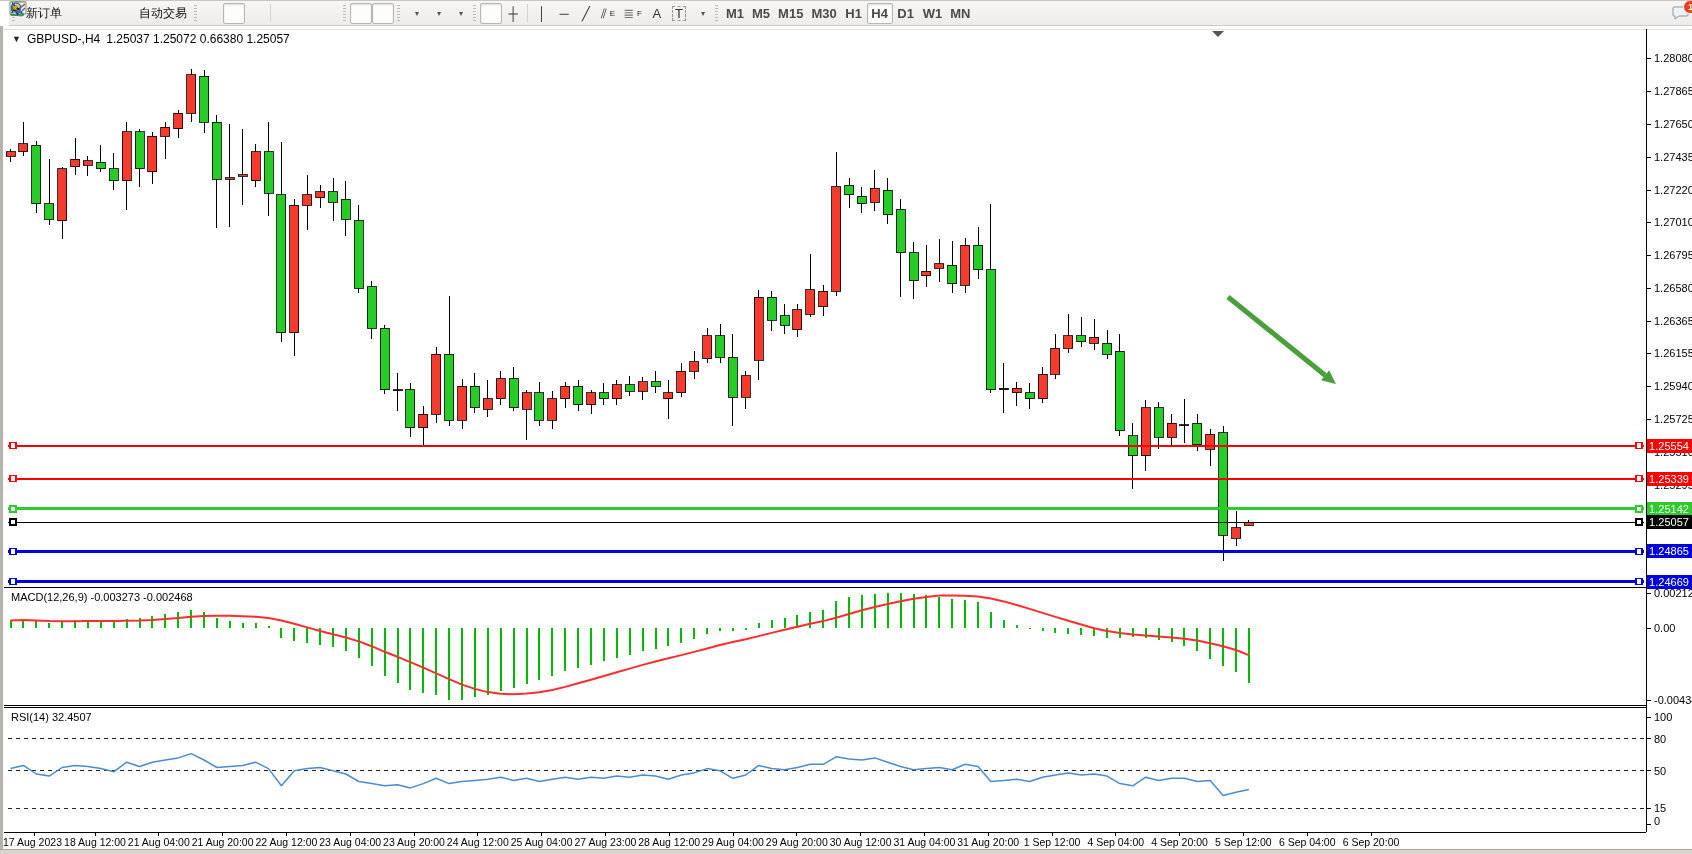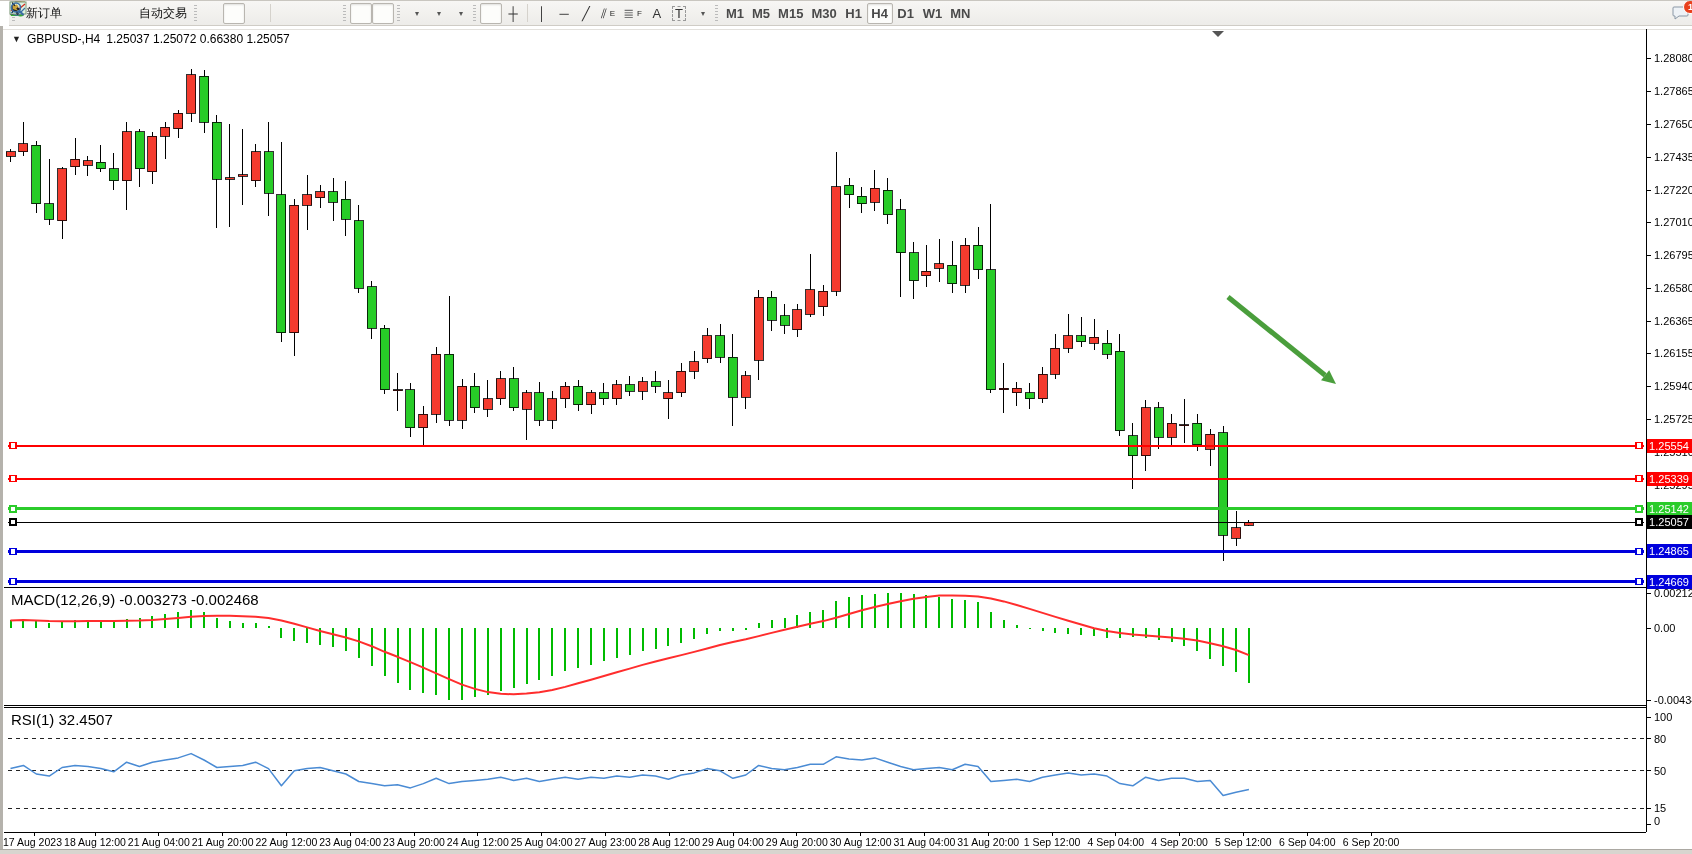--- a/index.html
+++ b/index.html
@@ -28,21 +28,21 @@
         padding-right:8px;}
   .badge{position:absolute;top:-4px;right:-6px;background:#e8401c;color:#fff;
         border-radius:8px;font-size:9px;font-weight:bold;padding:1px 4px;
         border:1px solid #fff;}
   
   .chartwin{position:absolute;left:0;top:25px;width:1692px;height:829px;
             background:#fff;border-left:3px solid #b5b2ac;box-sizing:border-box;}
   .chart-title{position:absolute;left:12px;top:31px;font-size:12px;color:#000;
             z-index:10;display:flex;align-items:center;gap:6px;}
   .chart-title .dd{font-size:9px;color:#222;}
-  .ind-label{position:absolute;font-size:15px;color:#000;z-index:10;}
+  .ind-label{position:absolute;font-size:11px;color:#000;z-index:10;}
   svg{position:absolute;left:0;top:0;font-family:"Liberation Sans",sans-serif;}
   .statusbar{position:absolute;left:0;bottom:0;width:1692px;height:5px;
              background:#d8d5cf;border-top:1px solid #aba8a2;}
 </style>
 </head>
 <body>
 
 <div id="app">
 
   <div class="toolbar">
@@ -308,21 +308,21 @@
 
   <div class="chartwin"></div>
 
   <div class="chart-title">
     <span class="dd">▼</span>
     <span>GBPUSD-,H4</span>
     <span>1.25037 1.25072 0.66380 1.25057</span>
   </div>
 
   <div class="ind-label" style="left:11px;top:590px;">MACD(12,26,9) -0.003273 -0.002468</div>
-  <div class="ind-label" style="left:11px;top:710px;">RSI(1) 32.4507</div>
+  <div class="ind-label" style="left:11px;top:710px;">RSI(14) 32.4507</div>
 
   <svg id="chart-svg" width="1692" height="830" viewBox="0 24 1692 830" style="top:24px">
       <line x1="3" y1="28" x2="1692" y2="28" stroke="#e3e1dd" shape-rendering="crispEdges"></line>
       <line x1="4" y1="586" x2="1646" y2="586" stroke="#000" stroke-width="1" shape-rendering="crispEdges"></line>
       <line x1="4" y1="704" x2="1646" y2="704" stroke="#000" stroke-width="1" shape-rendering="crispEdges"></line>
       <line x1="4" y1="706" x2="1646" y2="706" stroke="#000" stroke-width="1" shape-rendering="crispEdges"></line>
       <line x1="4" y1="831" x2="1646" y2="831" stroke="#000" stroke-width="1" shape-rendering="crispEdges"></line>
       <line x1="1646" y1="28" x2="1646" y2="831" stroke="#000" shape-rendering="crispEdges"></line>
       <g font-size="11" fill="#000">
         <line x1="1646" y1="57" x2="1651" y2="57" stroke="#000" shape-rendering="crispEdges"></line>

